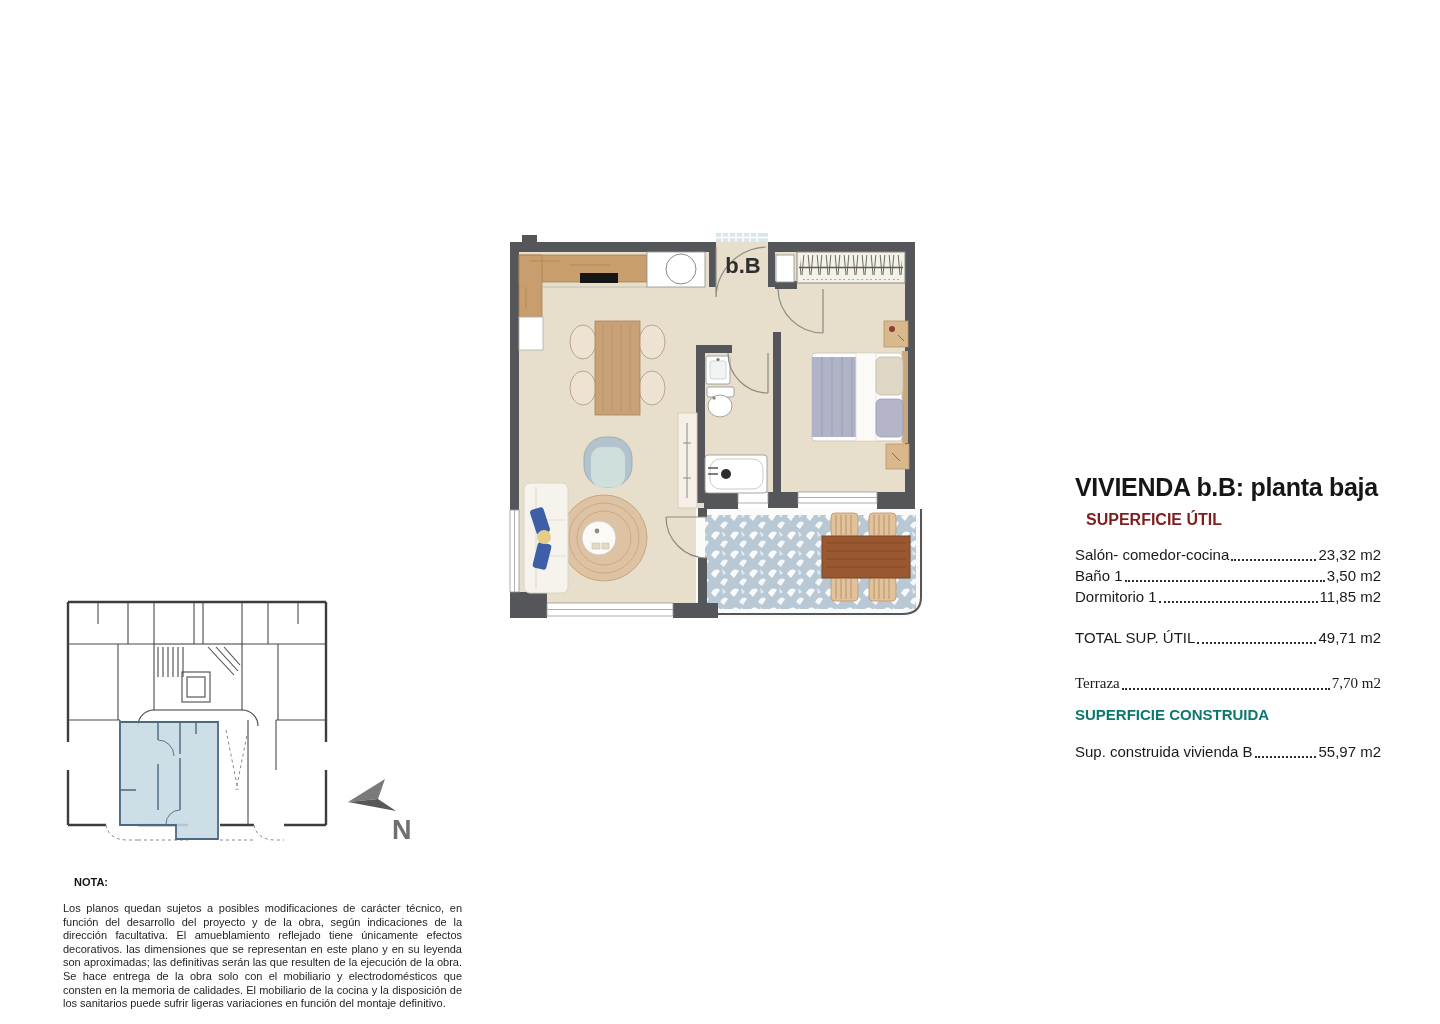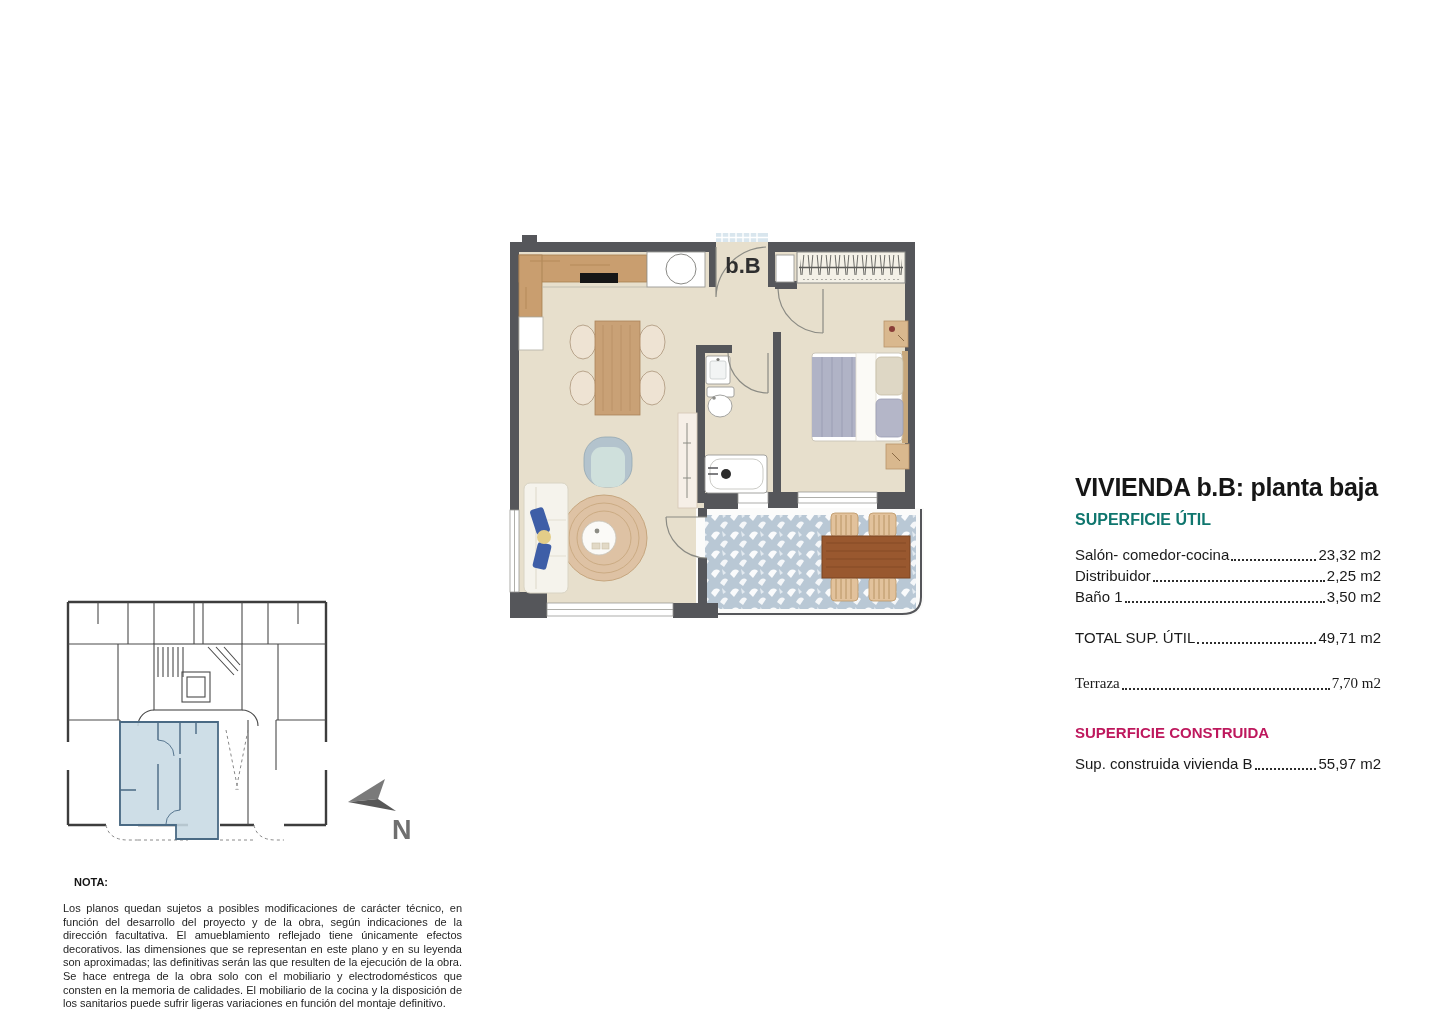--- a/index.html
+++ b/index.html
@@ -3,29 +3,29 @@
 <meta charset="utf-8">
 <style>
   html,body{margin:0;padding:0;background:#ffffff;}
   body{font-family:"Liberation Sans",sans-serif;color:#1c1c1c;}
   .page{position:relative;width:1440px;height:1024px;background:#fff;overflow:hidden;}
   .abs{position:absolute;}
 
   
   .panel{left:1075px;top:473px;width:306px;}
   .panel h1{margin:0 0 9px 0;font-size:25px;font-weight:700;letter-spacing:-0.3px;color:#161616;white-space:nowrap;}
-  .sec{font-size:16px;font-weight:700;color:#0f766e;margin:0 0 15px 0;}
-  .sec2{font-size:15px;font-weight:700;color:#be185d;margin:30px 0 0 0;}
+  .sec{font-size:16px;font-weight:700;color:#7f1d1d;margin:0 0 15px 11px;}
+  .sec2{font-size:15px;font-weight:700;color:#0f766e;margin:12px 0 0 0;}
   .srow{display:flex;align-items:flex-end;font-size:15px;line-height:21px;color:#1a1a1a;text-align:right;}
   .srow .lbl{white-space:nowrap;}
   .srow .dots{flex:1;border-bottom:2px dotted #2d2d2d;margin:0 2px 4px 2px;min-width:8px;}
   .srow .val{white-space:nowrap;}
   .mt-total{margin-top:20px;}
   .mt-terraza{margin-top:25px;font-family:Liberation Serif, serif;}
-  .mt-last{margin-top:12px;}
+  .mt-last{margin-top:18px;}
 
   
   .note{left:63px;top:876px;width:399px;}
   .note .nh{font-size:11px;font-weight:700;margin:0 0 14px 11px;color:#141414;}
   .note .nb{font-size:11px;line-height:13.6px;margin:0;color:#1f1f1f;text-align:justify;}
 
   svg{display:block;}
 </style>
 </head>
 <body>
@@ -265,28 +265,28 @@
   <div class="abs panel">
     <h1>VIVIENDA b.B: planta baja</h1>
     <div class="sec">SUPERFICIE ÚTIL</div>
 
     <div class="srow">
       <span class="lbl">Salón- comedor-cocina</span>
       <span class="dots"></span>
       <span class="val">23,32 m2</span>
     </div>
     <div class="srow">
-      <span class="lbl">Distribuidor</span>
-      <span class="dots"></span>
-      <span class="val">2,25 m2</span>
+      <span class="lbl">Baño 1</span>
+      <span class="dots"></span>
+      <span class="val">3,50 m2</span>
     </div>
     <div class="srow">
-      <span class="lbl">Baño 1</span>
-      <span class="dots"></span>
-      <span class="val">3,50 m2</span>
+      <span class="lbl">Dormitorio 1</span>
+      <span class="dots"></span>
+      <span class="val">11,85 m2</span>
     </div>
 
     <div class="srow mt-total">
       <span class="lbl">TOTAL SUP. ÚTIL</span>
       <span class="dots"></span>
       <span class="val">49,71 m2</span>
     </div>
 
     <div class="srow mt-terraza">
       <span class="lbl">Terraza</span>

